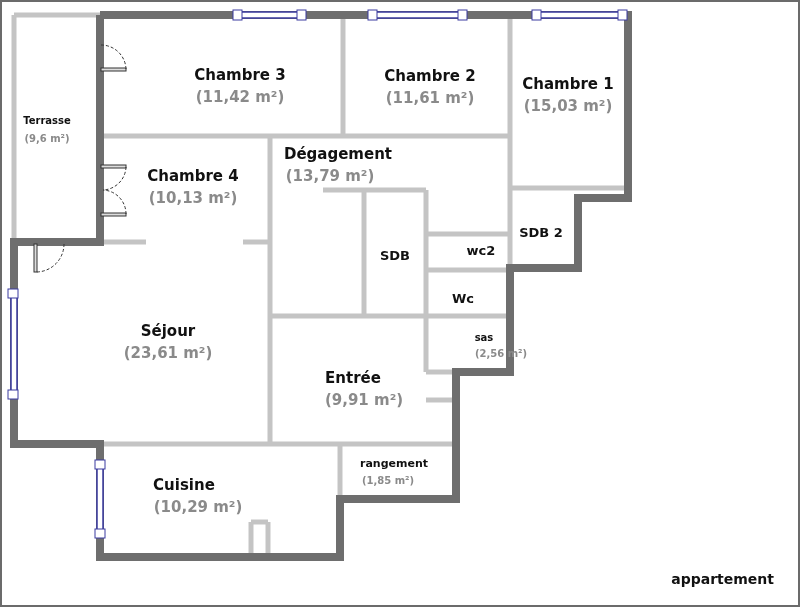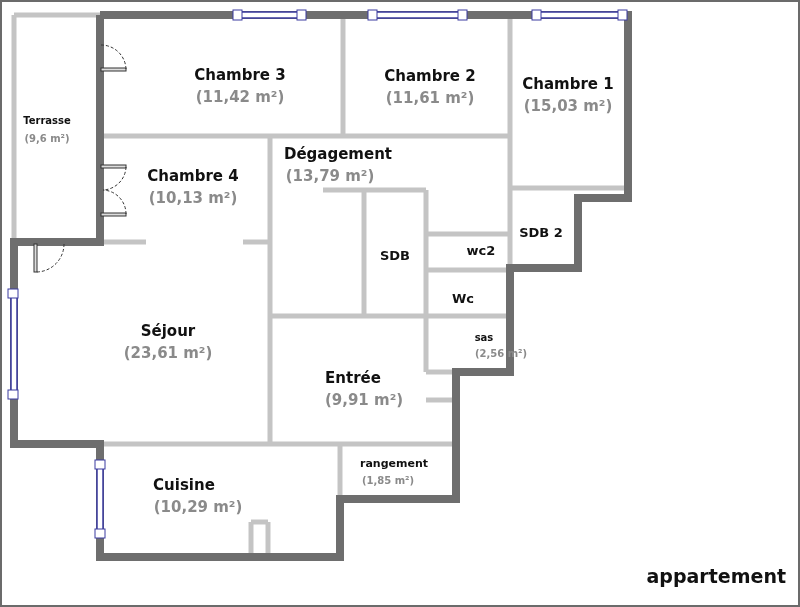--- a/index.html
+++ b/index.html
@@ -1,21 +1,21 @@
 <!DOCTYPE html>
 <html><head>
 <meta charset="utf-8">
 <style>
   html, body { margin: 0; padding: 0; background: #fff; }
   body { width: 800px; height: 607px; position: relative; overflow: hidden; font-family: "DejaVu Sans", sans-serif; }
   .frame { position: absolute; left: 0; top: 0; width: 796px; height: 603px; border: 2px solid #6b6b6b; box-sizing: content-box; background: #fff; }
   svg { position: absolute; left: 0; top: 0; }
   .name { font-family: "DejaVu Sans", sans-serif; font-weight: bold; fill: #111; }
   .area { font-family: "DejaVu Sans", sans-serif; font-weight: bold; fill: #8a8a8a; }
-  .caption { position: absolute; right: 14px; bottom: 20px; font-weight: bold; font-size: 19px; color: #111; font-family: "DejaVu Sans", sans-serif; }
+  .caption { position: absolute; right: 26px; bottom: 20px; font-weight: bold; font-size: 14px; color: #111; font-family: "DejaVu Sans", sans-serif; }
 </style>
 </head>
 <body>
 
 <div class="frame"></div>
 
 <svg width="800" height="607" viewBox="0 0 800 607">
 
   <g stroke="#c4c4c4" stroke-width="5" fill="none">
     <line x1="14" y1="15" x2="100" y2="15"></line>

